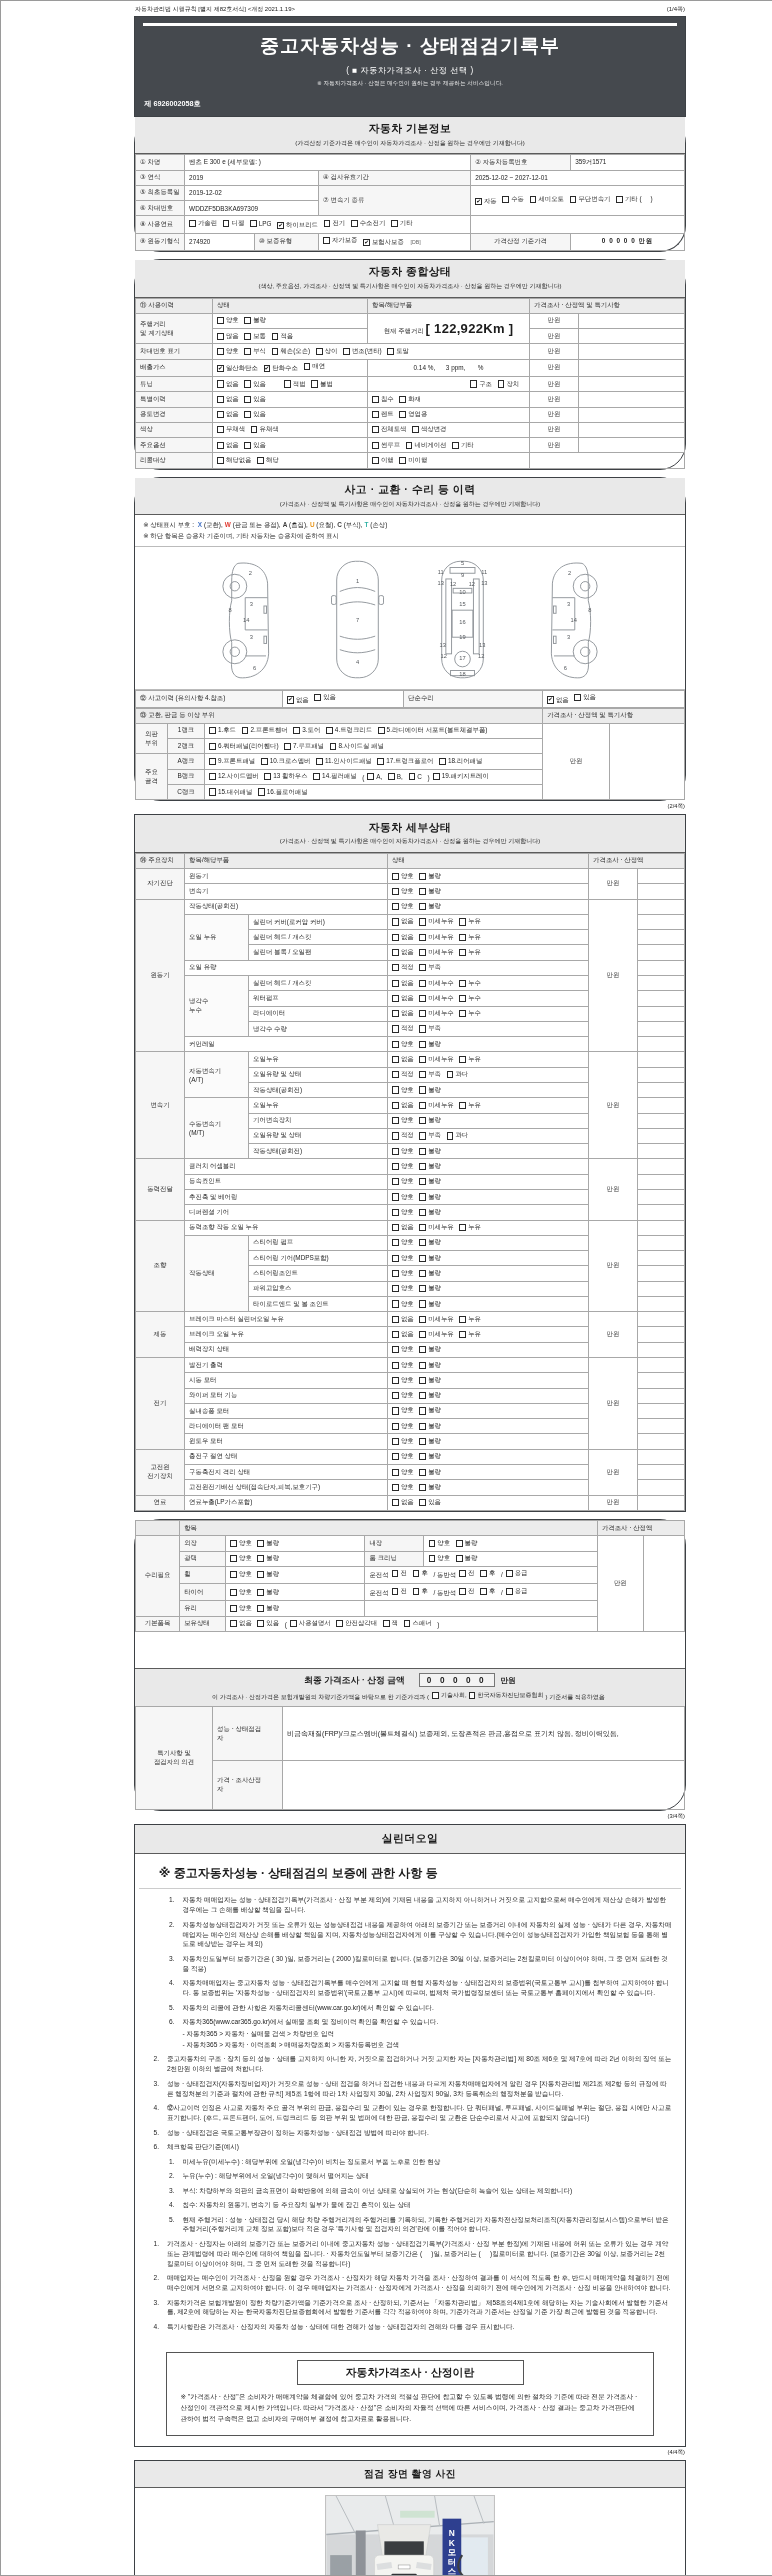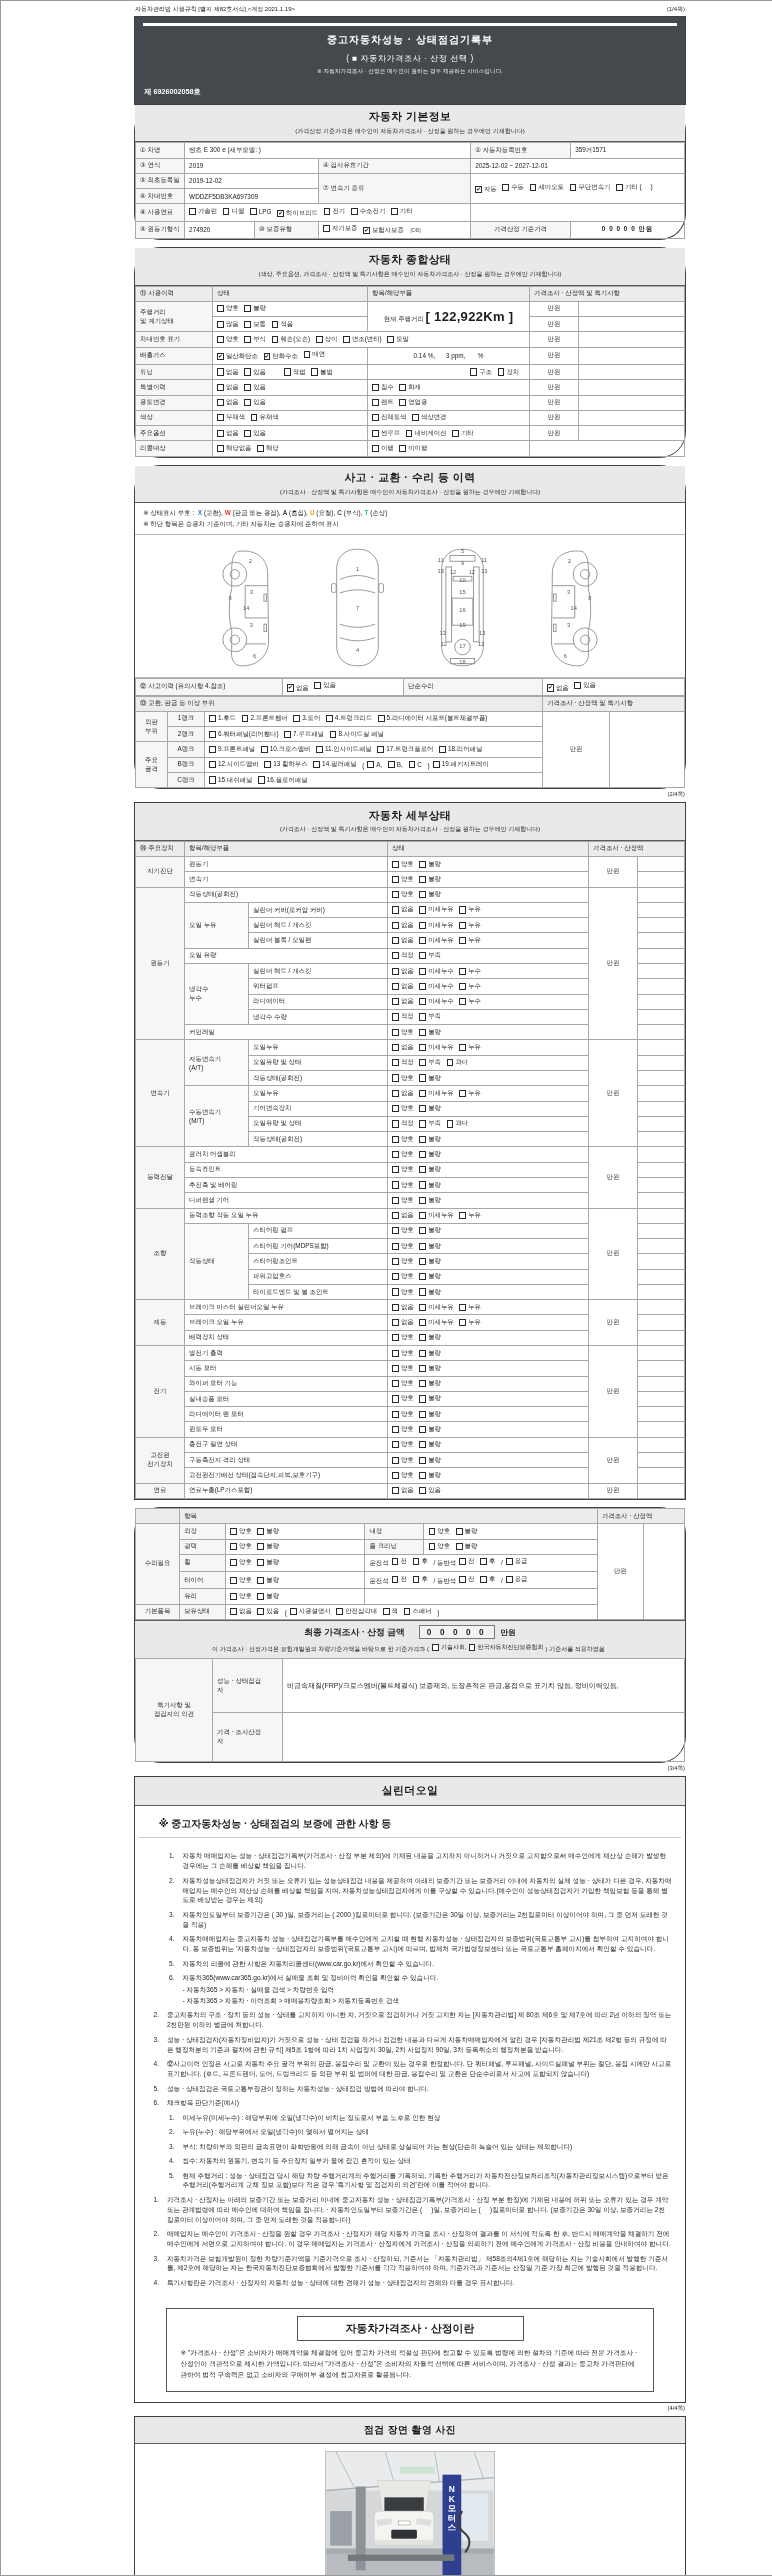--- a/index.html
+++ b/index.html
@@ -6,21 +6,21 @@
   html,body { width:773px; }
   body { height:2576px; background:#ffffff; font-family:"Liberation Sans","DejaVu Sans",sans-serif; color:#1c1c1c; overflow:hidden; position:relative; border:0.5px solid #9a9a9a; }
   .doc { width:552px; margin-left:133px; padding-top:3.1px; }
   .meta-row { display:flex; justify-content:space-between; font-size:6px; color:#222; padding:1px 1px 2.1px 1px; }
   .pg-marker { text-align:right; font-size:5.7px; color:#222; padding:2.1px 1px; }
   .sect { border:1.5px solid #3d4145; background:#fff; }
   .sect + .sect { margin-top:7.2px;border-radius:26px; }
   
   .dark { background:#45494e; color:#fff; padding:5.2px 7.2px 6.2px; }
   .wline { height:2.6px; background:#fff; margin:1px 1px 6.2px; }
-  .h-title { text-align:center; font-size:10px; font-weight:bold; letter-spacing:1px; margin-top:7.2px; }
+  .h-title { text-align:center; font-size:19px; font-weight:bold; letter-spacing:1px; margin-top:7.2px; }
   .h-sub { text-align:center; font-size:8.2px; margin-top:6.2px; letter-spacing:0.5px; }
   .h-note { text-align:center; font-size:5.7px; margin-top:4.1px; color:#eee; }
   .h-docno { font-size:7.2px; font-weight:bold; margin:10.3px 0 1px 2.1px; }
   
   .band { background:#e9e9e9; border-bottom:1px solid #5b5b5b; text-align:center; padding:5.2px 0 5.7px; }
   .band h2 { font-size:10.8px; font-weight:bold; letter-spacing:0.5px; }
   .band .bsub { font-size:6px; margin-top:2.6px; color:#222; }
   
   table.frm { width:100%; border-collapse:collapse; table-layout:fixed; }
   .frm td, .frm th { border:0.5px solid #a8a8a8; font-size:6.4px; padding:2.6px 4.1px; vertical-align:middle; text-align:left; font-weight:normal; overflow:hidden; }
@@ -41,28 +41,28 @@
   .muted { color:#666; font-size:5.2px; margin-left:1px; }
   .mileage-val { font-size:13px; font-weight:bold; letter-spacing:0.3px; }
   
   .acc-notes { padding:5.2px 8.2px 4.1px; border-bottom:0.5px solid #bbb; font-size:6.4px; line-height:1.7; }
   .lg-code { font-weight:bold; margin-left:2.1px; }
   
   .diagrams { display:flex; justify-content:center; gap:28px; padding:6.2px 0 5.2px; border-bottom:0.5px solid #bbb; }
   .dg { width:77px; }
   .dg svg { display:block; }
   
-  .final-band { background:#e9e9e9; border-top:1px solid #5b5b5b; padding:4.1px 0 4.6px; text-align:center; }
+  .final-band { background:#e9e9e9; border-top:1px solid #5b5b5b; padding:4.1px 0 4.6px; text-align:center;margin-top:36px; }
   .final-line { font-size:8.8px; font-weight:bold; }
   .amt-box { display:inline-block; border:0.5px solid #777; background:#f3f3f3; padding:1.5px 7.2px; margin-left:11.3px; font-size:8.2px; letter-spacing:3.1px; font-weight:bold; }
   .amt-unit { font-size:7.7px; margin-left:3.1px; }
   .final-note { font-size:6px; margin-top:3.6px; }
   .final-note .opt { margin-right:2.1px; }
   
-  .nb-h { font-size:10px; font-weight:bold; padding:8.2px 5.2px 6.2px 19.6px; border-bottom:0.5px solid #ccc; margin-bottom:13px; }
+  .nb-h { font-size:12px; font-weight:bold; padding:8.2px 5.2px 6.2px 19.6px; border-bottom:0.5px solid #ccc; margin-bottom:6px; }
   .nb-item, .nb-sub { display:flex; font-size:6.6px; line-height:1.5; margin:4.6px 9.3px 4.6px 14.4px; }
   .nb-sub { margin-left:30px; }
   .nb-n { width:13.4px; flex:0 0 auto; }
   .nb-t { flex:1; }
   .nb-line { margin-top:1.5px; }
   .price-box-wrap { margin:13.4px 31px 10.3px; border:0.5px solid #555; padding:7.2px 13.4px 10.3px; }
   .price-box-title { width:227px; margin:0 auto 7.2px; border:1px solid #555; text-align:center; font-size:10.8px; font-weight:bold; padding:4.6px 0; background:#fff; }
   .price-box-text { font-size:6.7px; line-height:1.6; }
   
   .photos-body { padding:7.2px 0 8.2px; display:flex; flex-direction:column; align-items:center; gap:6.2px; }

